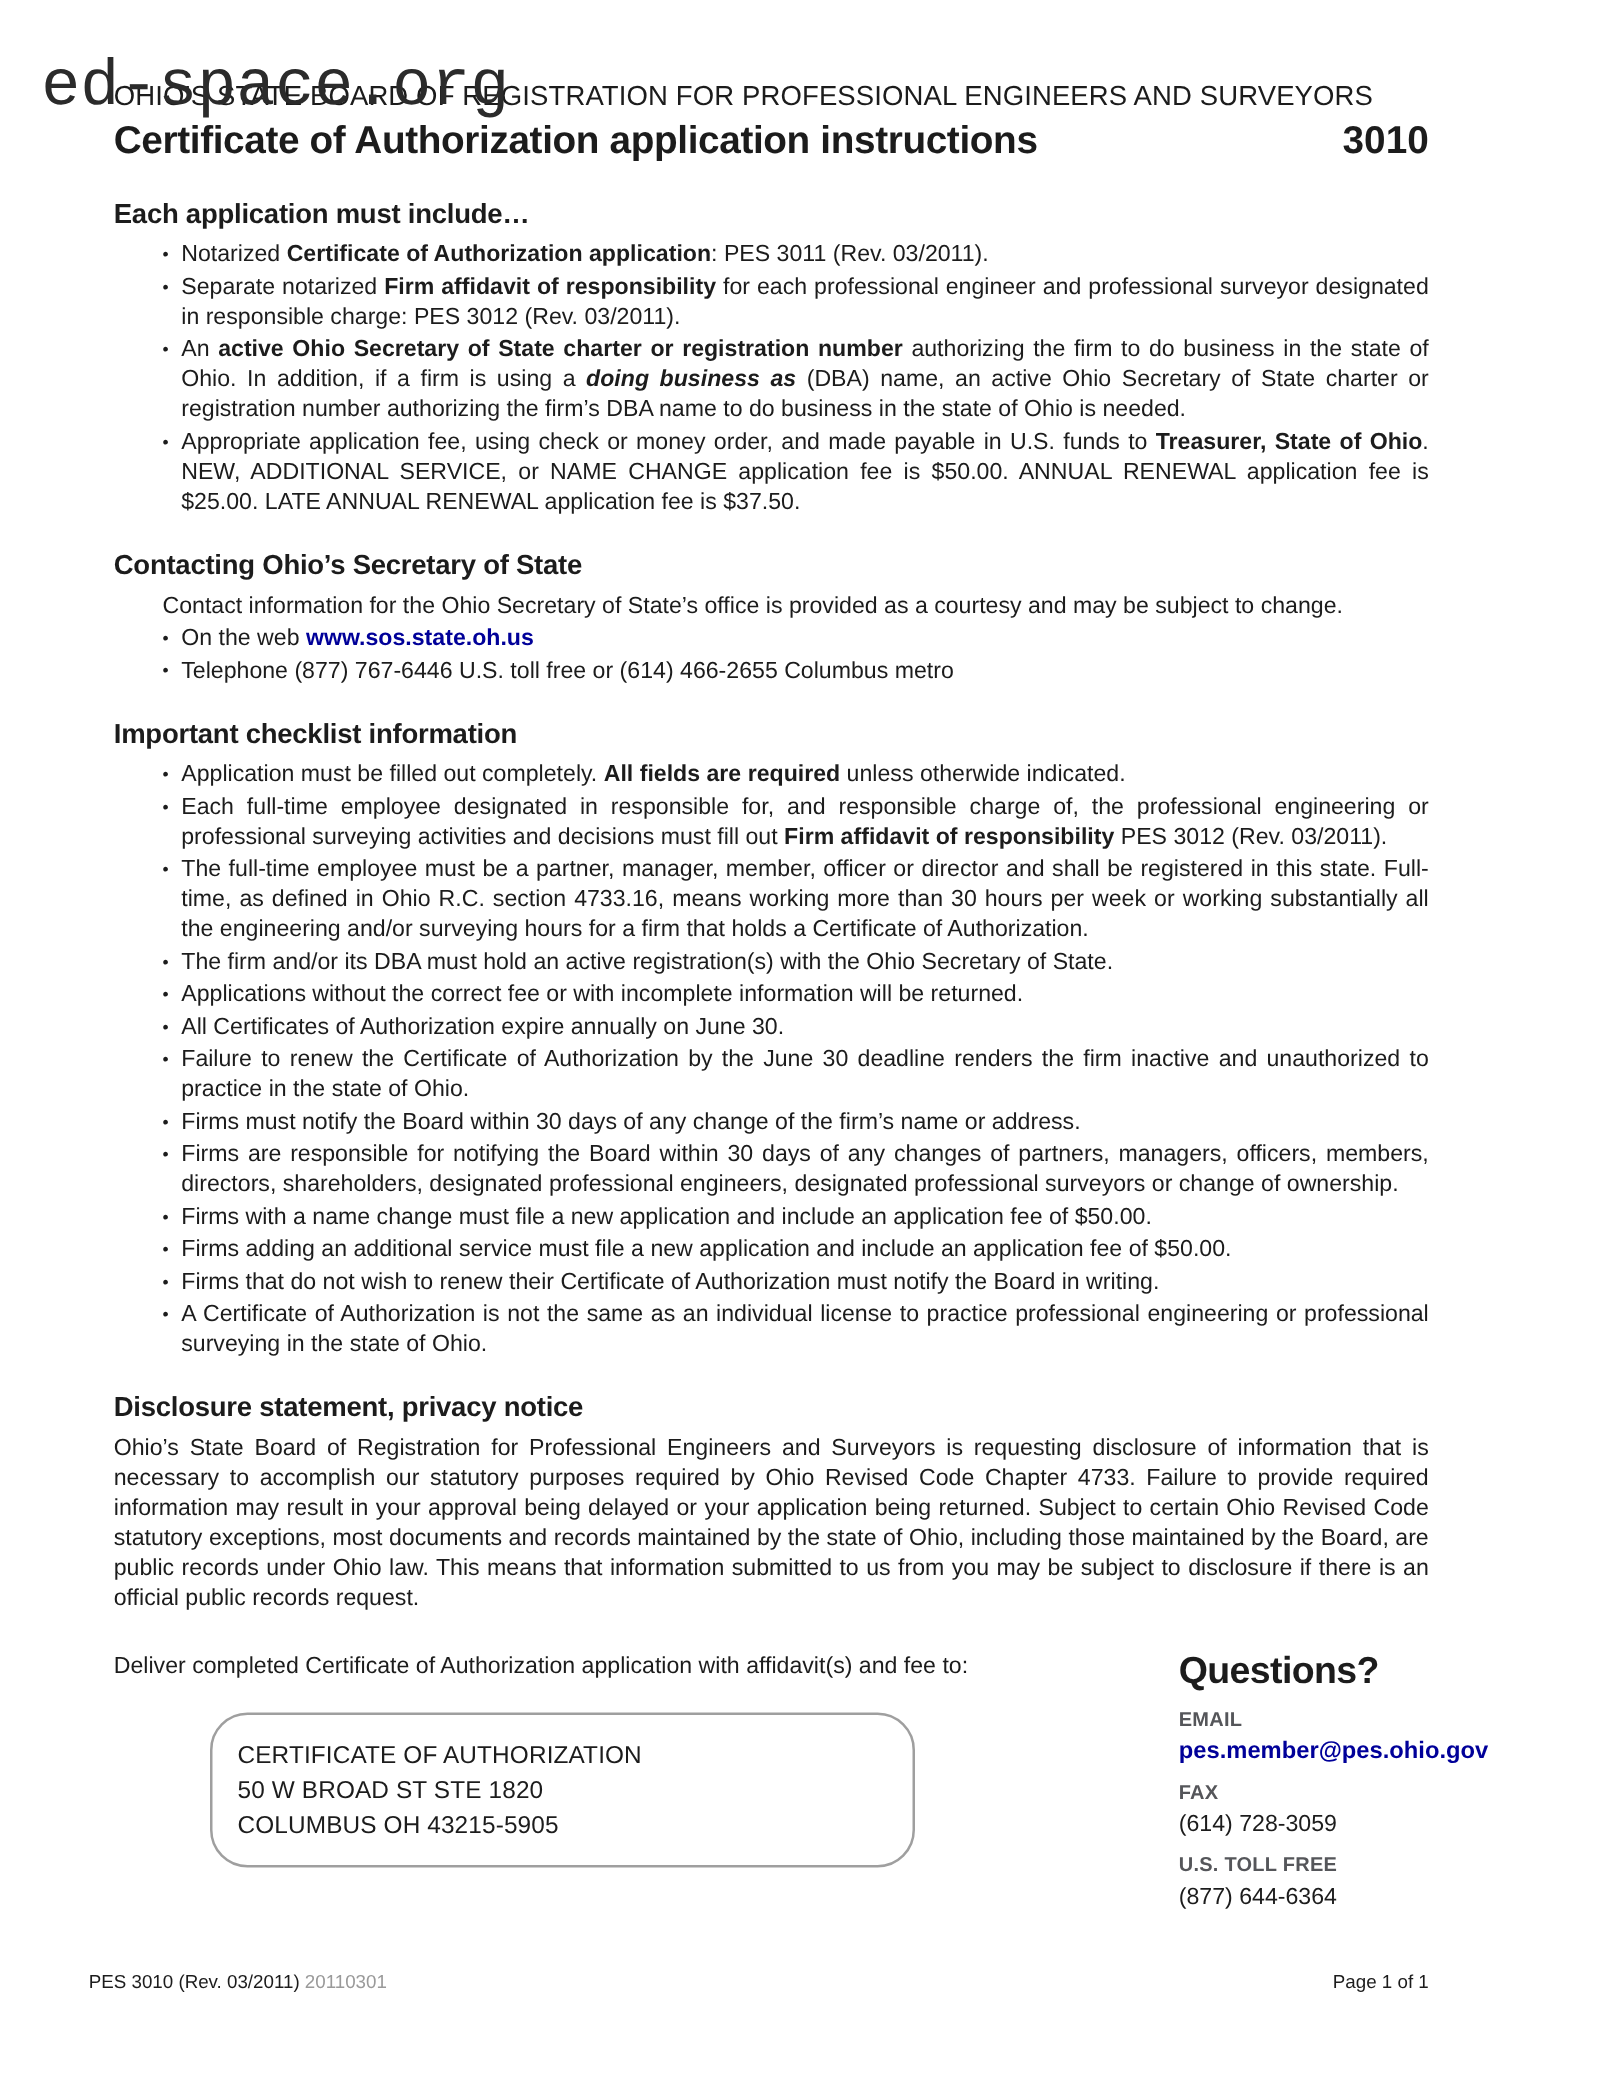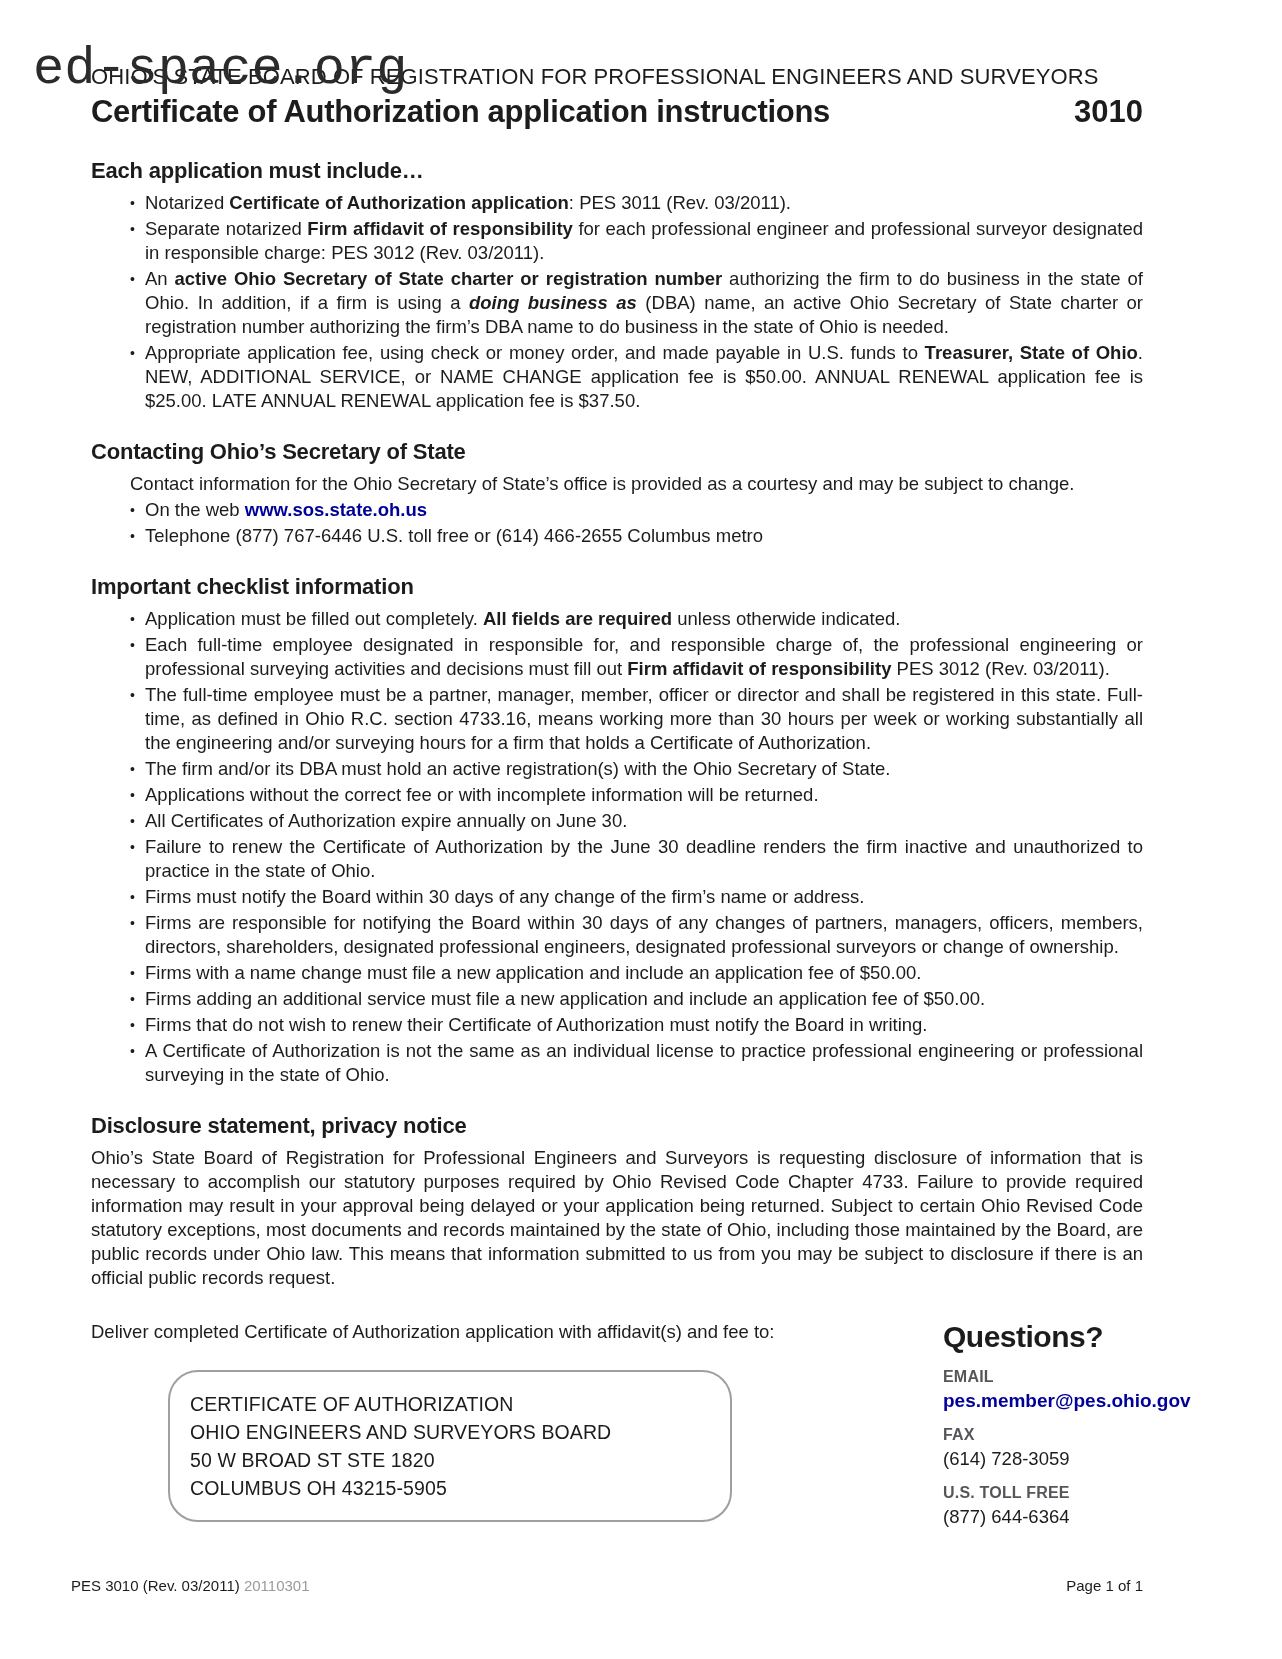--- a/index.html
+++ b/index.html
@@ -112,21 +112,20 @@
       </ul>
 
     <h2>Disclosure statement, privacy notice</h2>
     <p class="paragraph">Ohio’s State Board of Registration for Professional Engineers and Surveyors is requesting disclosure of information that is necessary to accomplish our statutory purposes required by Ohio Revised Code Chapter 4733. Failure to provide required information may result in your approval being delayed or your application being returned. Subject to certain Ohio Revised Code statutory exceptions, most documents and records maintained by the state of Ohio, including those maintained by the Board, are public records under Ohio law. This means that information submitted to us from you may be subject to disclosure if there is an official public records request.</p>
 
     <div class="delivery-row">
       <div class="delivery-left">
         <div class="deliver-line">Deliver completed Certificate of Authorization application with affidavit(s) and fee to:</div>
         <div class="address-box">
             <div class="address-line">CERTIFICATE OF AUTHORIZATION</div>
-            <div class="address-line">OHIO ENGINEERS AND SURVEYORS BOARD</div>
             <div class="address-line">50 W BROAD ST STE 1820</div>
             <div class="address-line">COLUMBUS OH 43215-5905</div>
           </div>
       </div>
       <div class="questions-col">
         <div class="questions-heading">Questions?</div>
         <div>
             <div class="q-label">EMAIL</div>
             <div class="q-value link">pes.member@pes.ohio.gov</div>
             <div class="q-label">FAX</div>

